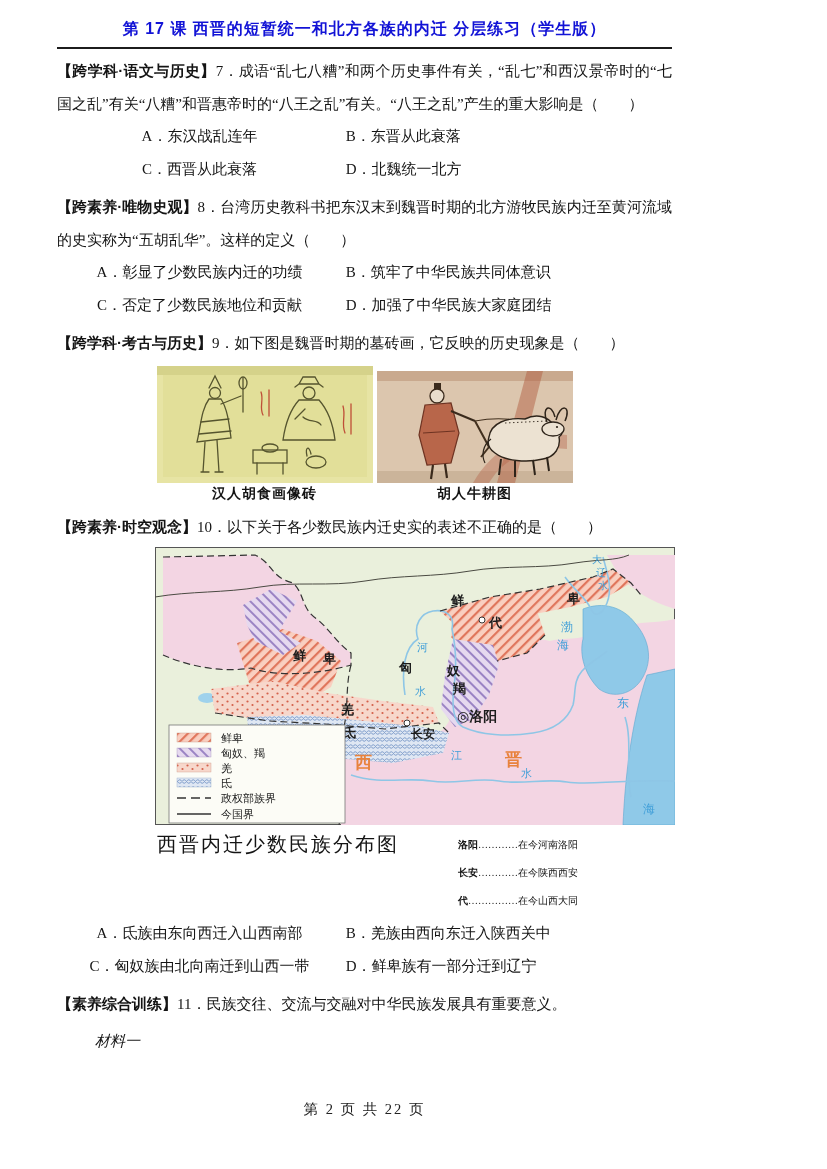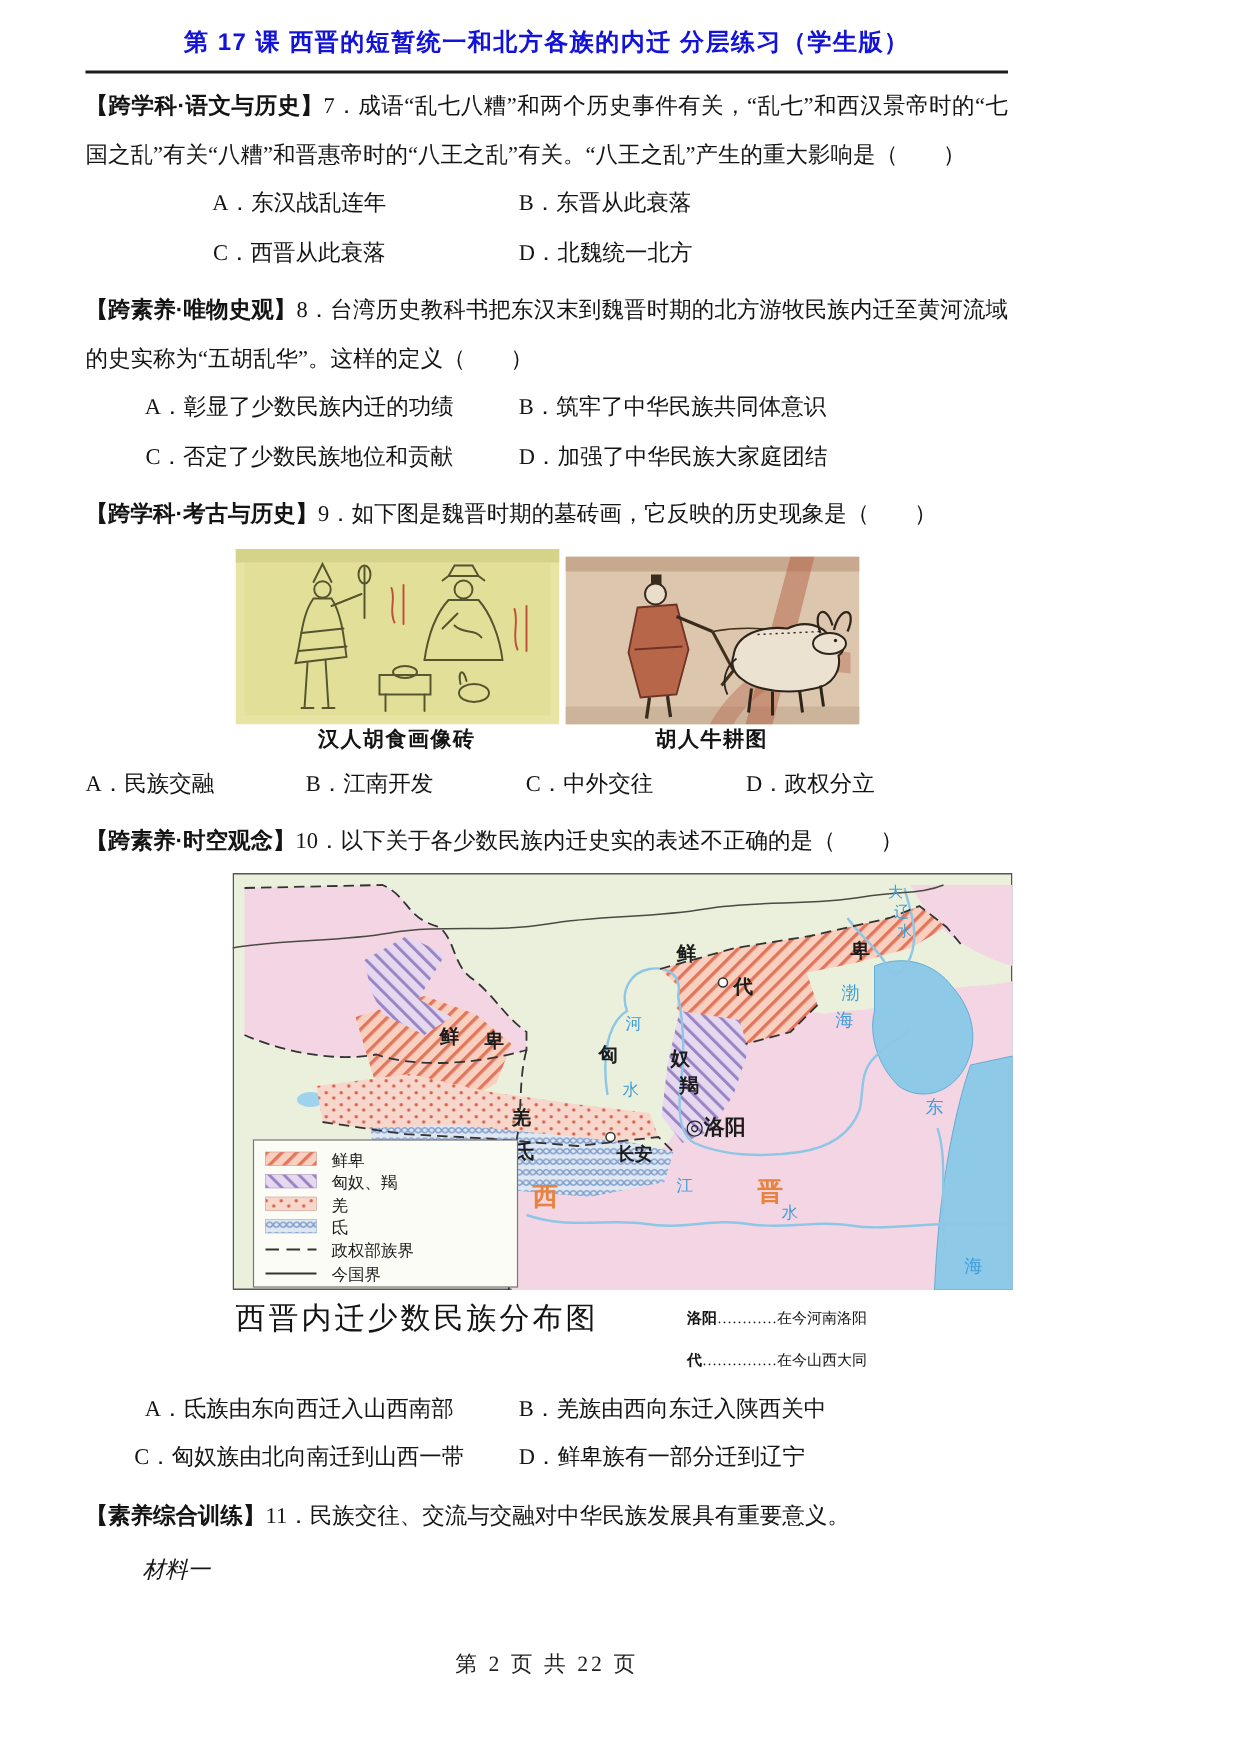--- a/index.html
+++ b/index.html
@@ -158,28 +158,20 @@
             <path d="M170,51 C164,36 174,31 178,46 M179,49 C183,32 195,34 188,50" fill="none" stroke="#2e241a" stroke-width="1.5"></path>
             <path d="M124,88 L122,104 M138,90 L138,106 M156,89 L158,104 M170,86 L172,100" stroke="#2e241a" stroke-width="2" fill="none"></path>
             <path d="M114,68 C106,74 104,84 108,92" stroke="#2e241a" stroke-width="1.2" fill="none"></path>
             <path d="M128,52 L170,50" stroke="#2e241a" stroke-width="0.9" stroke-dasharray="1.5,2.5" fill="none"></path>
           </g>
         </svg>
         <div class="fig-caption">胡人牛耕图</div>
       </div>
     </div>
 
-    <div class="opts">
-      <div class="opt-row">
-        <span class="opt w143"><span>A．</span><span>民族交融</span></span>
-        <span class="opt w143"><span>B．</span><span>江南开发</span></span>
-        <span class="opt w143"><span>C．</span><span>中外交往</span></span>
-        <span class="opt"><span>D．</span><span>政权分立</span></span>
-      </div>
-    </div>
 
     <p class="q"><b class="tag">【跨素养·时空观念】</b><span>10．</span><span>以下关于各少数民族内迁史实的表述不正确的是（　　）</span></p>
 
     <div class="map-wrap">
       <svg width="520" height="278" viewBox="0 0 520 278">
         <defs>
           <pattern id="hOr" width="7" height="7" patternTransform="rotate(45)" patternUnits="userSpaceOnUse">
             <rect width="7" height="7" fill="#f9cfc0"></rect>
             <rect width="2.2" height="7" fill="#e0765c"></rect>
           </pattern>
@@ -297,20 +289,21 @@
             <text x="66" y="271">今国界</text>
           </g>
         </g>
       </svg>
     </div>
 
     <div class="map-footer">
       <div class="map-caption">西晋内迁少数民族分布图</div>
       <div class="map-annotations">
         <div><b>洛阳</b><span>…………在今河南洛阳</span></div>
+        <div><b>长安</b><span>…………在今陕西西安</span></div>
         <div><b>代</b><span>……………在今山西大同</span></div>
       </div>
     </div>
 
     <div class="opts">
       <div class="opt-row">
         <span class="opt w285"><span>A．</span><span>氐族由东向西迁入山西南部</span></span>
         <span class="opt"><span>B．</span><span>羌族由西向东迁入陕西关中</span></span>
       </div>
       <div class="opt-row">

